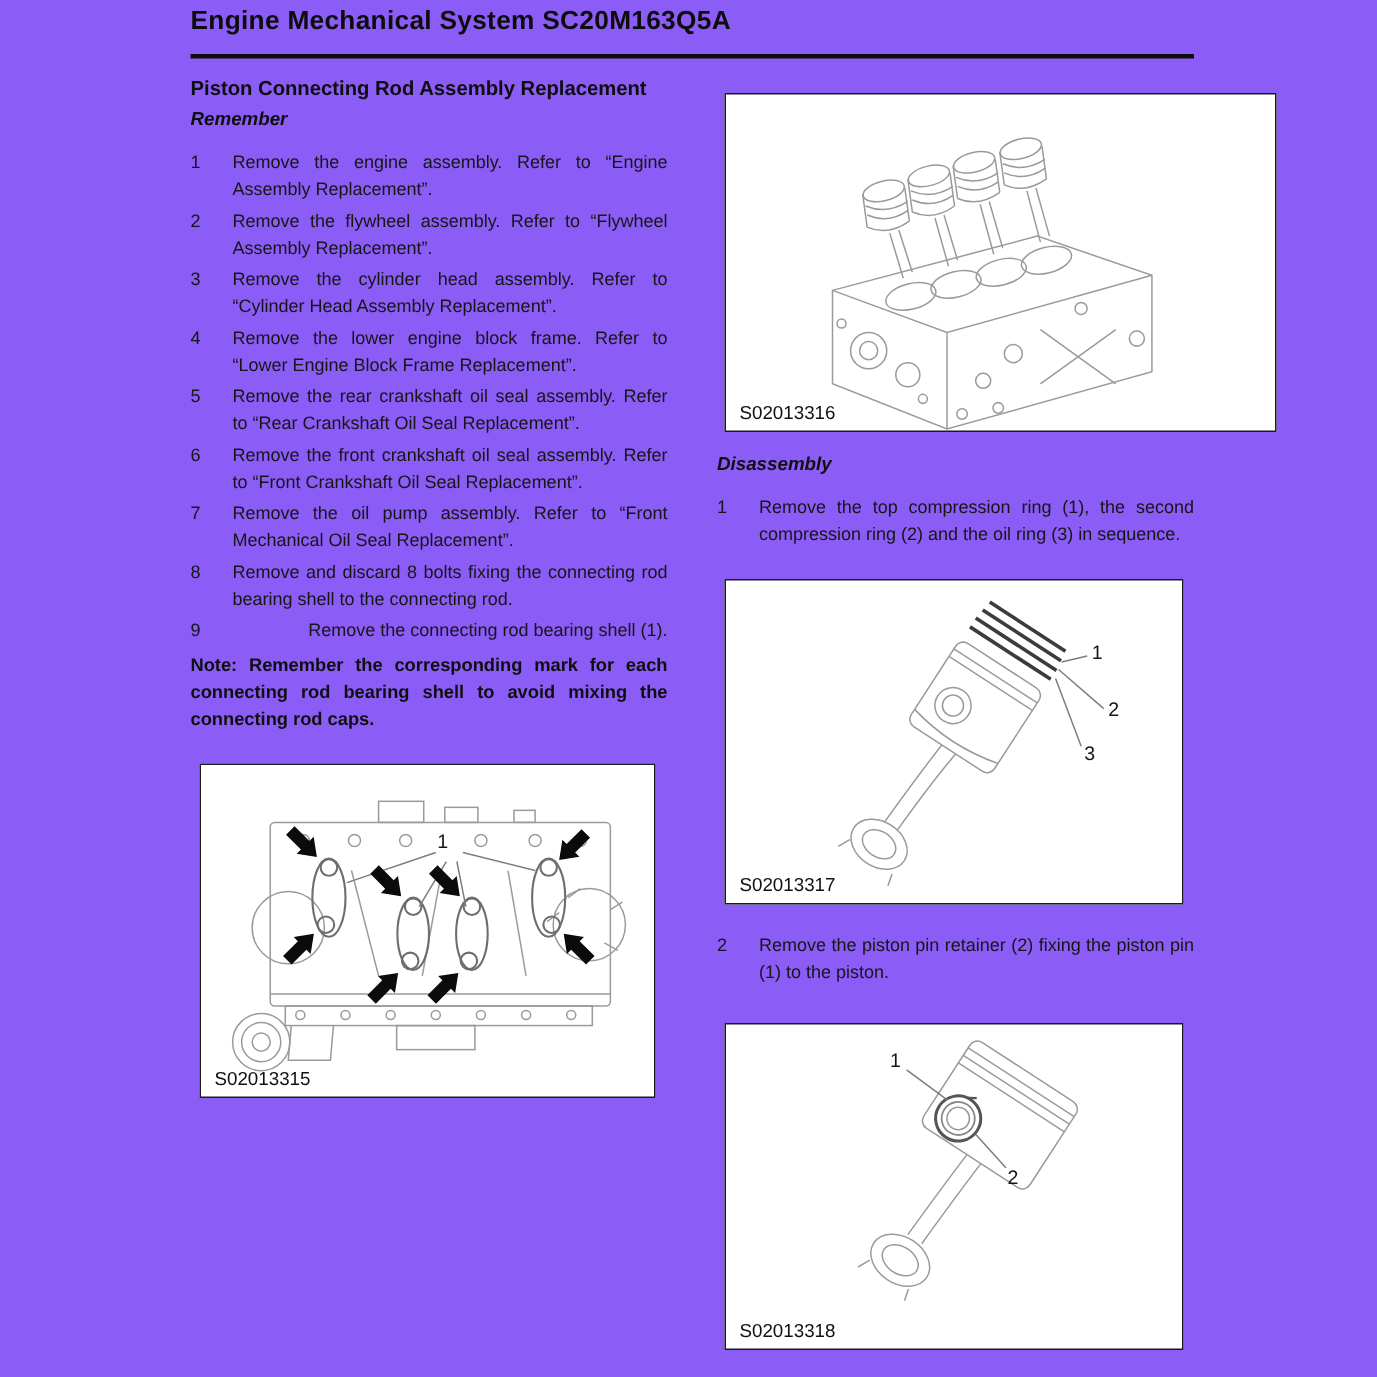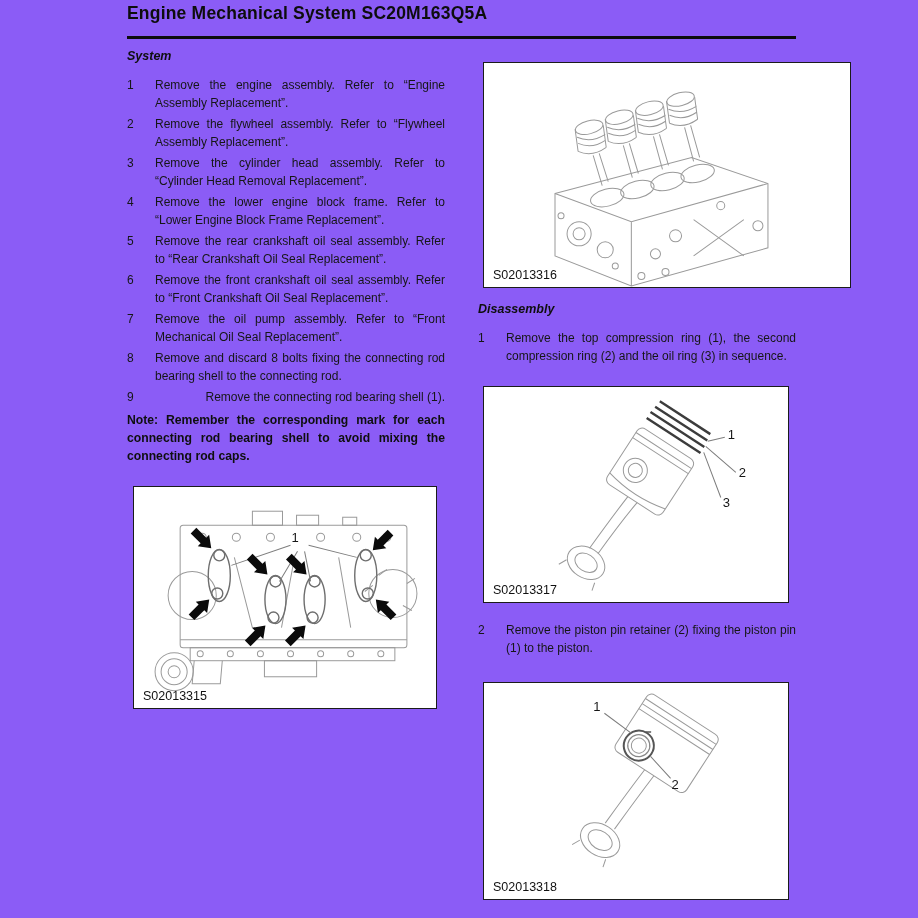--- a/index.html
+++ b/index.html
@@ -44,33 +44,34 @@
 </style>
 </head>
 <body>
 
 <div class="page">
 
   <div class="doc-title">Engine Mechanical System SC20M163Q5A</div>
   <div class="head-rule"></div>
 
   <div class="col col-left">
-    <h3 class="sub-head">System</h3>
+    <h2 class="sec-title">Piston Connecting Rod Assembly Replacement</h2>
+    <h3 class="sub-head">Remember</h3>
 
     <div class="step">
       <span class="num">1</span>
       <span class="txt">Remove the engine assembly. Refer to “Engine Assembly Replacement”.</span>
     </div>
     <div class="step">
       <span class="num">2</span>
       <span class="txt">Remove the flywheel assembly. Refer to “Flywheel Assembly Replacement”.</span>
     </div>
     <div class="step">
       <span class="num">3</span>
-      <span class="txt">Remove the cylinder head assembly. Refer to “Cylinder Head Removal Replacement”.</span>
+      <span class="txt">Remove the cylinder head assembly. Refer to “Cylinder Head Assembly Replacement”.</span>
     </div>
     <div class="step">
       <span class="num">4</span>
       <span class="txt">Remove the lower engine block frame. Refer to “Lower Engine Block Frame Replacement”.</span>
     </div>
     <div class="step">
       <span class="num">5</span>
       <span class="txt">Remove the rear crankshaft oil seal assembly. Refer to “Rear Crankshaft Oil Seal Replacement”.</span>
     </div>
     <div class="step">

